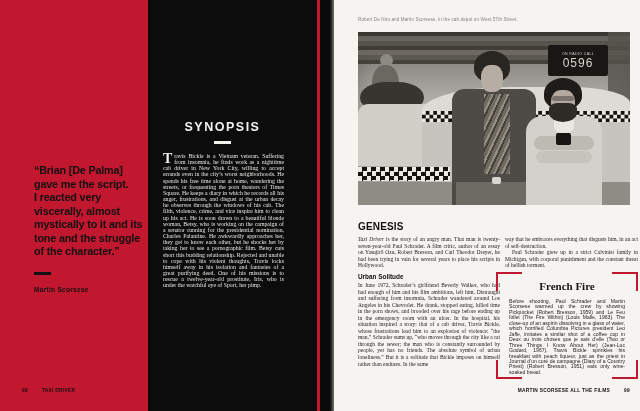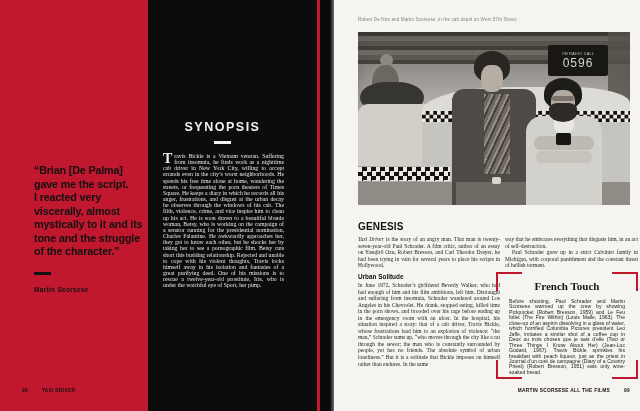--- a/index.html
+++ b/index.html
@@ -186,21 +186,21 @@
   <div class="abs serifp col2">
     <div>way that he embraces everything that disgusts him, in an act of self-destruction.</div>
     <div class="p2">Paul Schrader grew up in a strict Calvinist family in Michigan, with corporal punishment and the constant threat of hellish torment.</div>
   </div>
 
   <div class="abs french-box">
     <div class="bk bk-tl"></div>
     <div class="bk bk-tr"></div>
     <div class="bk bk-bl"></div>
     <div class="bk bk-br"></div>
-    <div class="ft-title">French Touch</div>
+    <div class="ft-title">French Fire</div>
     <div class="ft-body">Before shooting, Paul Schrader and Martin Scorsese warmed up the crew by showing Pickpocket (Robert Bresson, 1959) and Le Feu follet (The Fire Within) (Louis Malle, 1963). The close-up of an aspirin dissolving in a glass of water, which horrified Columbia Pictures president Leo Jaffe, imitates a similar shot of a coffee cup in Deux ou trois choses que je sais d’elle (Two or Three Things I Know About Her) (Jean-Luc Godard, 1967). Travis Bickle sprinkles his breakfast with peach liqueur, just as the priest in Journal d’un curé de campagne (Diary of a Country Priest) (Robert Bresson, 1951) eats only wine-soaked bread.</div>
   </div>
 
   <div class="abs footer-right">
     <span>MARTIN SCORSESE ALL THE FILMS</span><span class="pagenum">99</span>
   </div>
 
 </div>
 
 </body></html>

